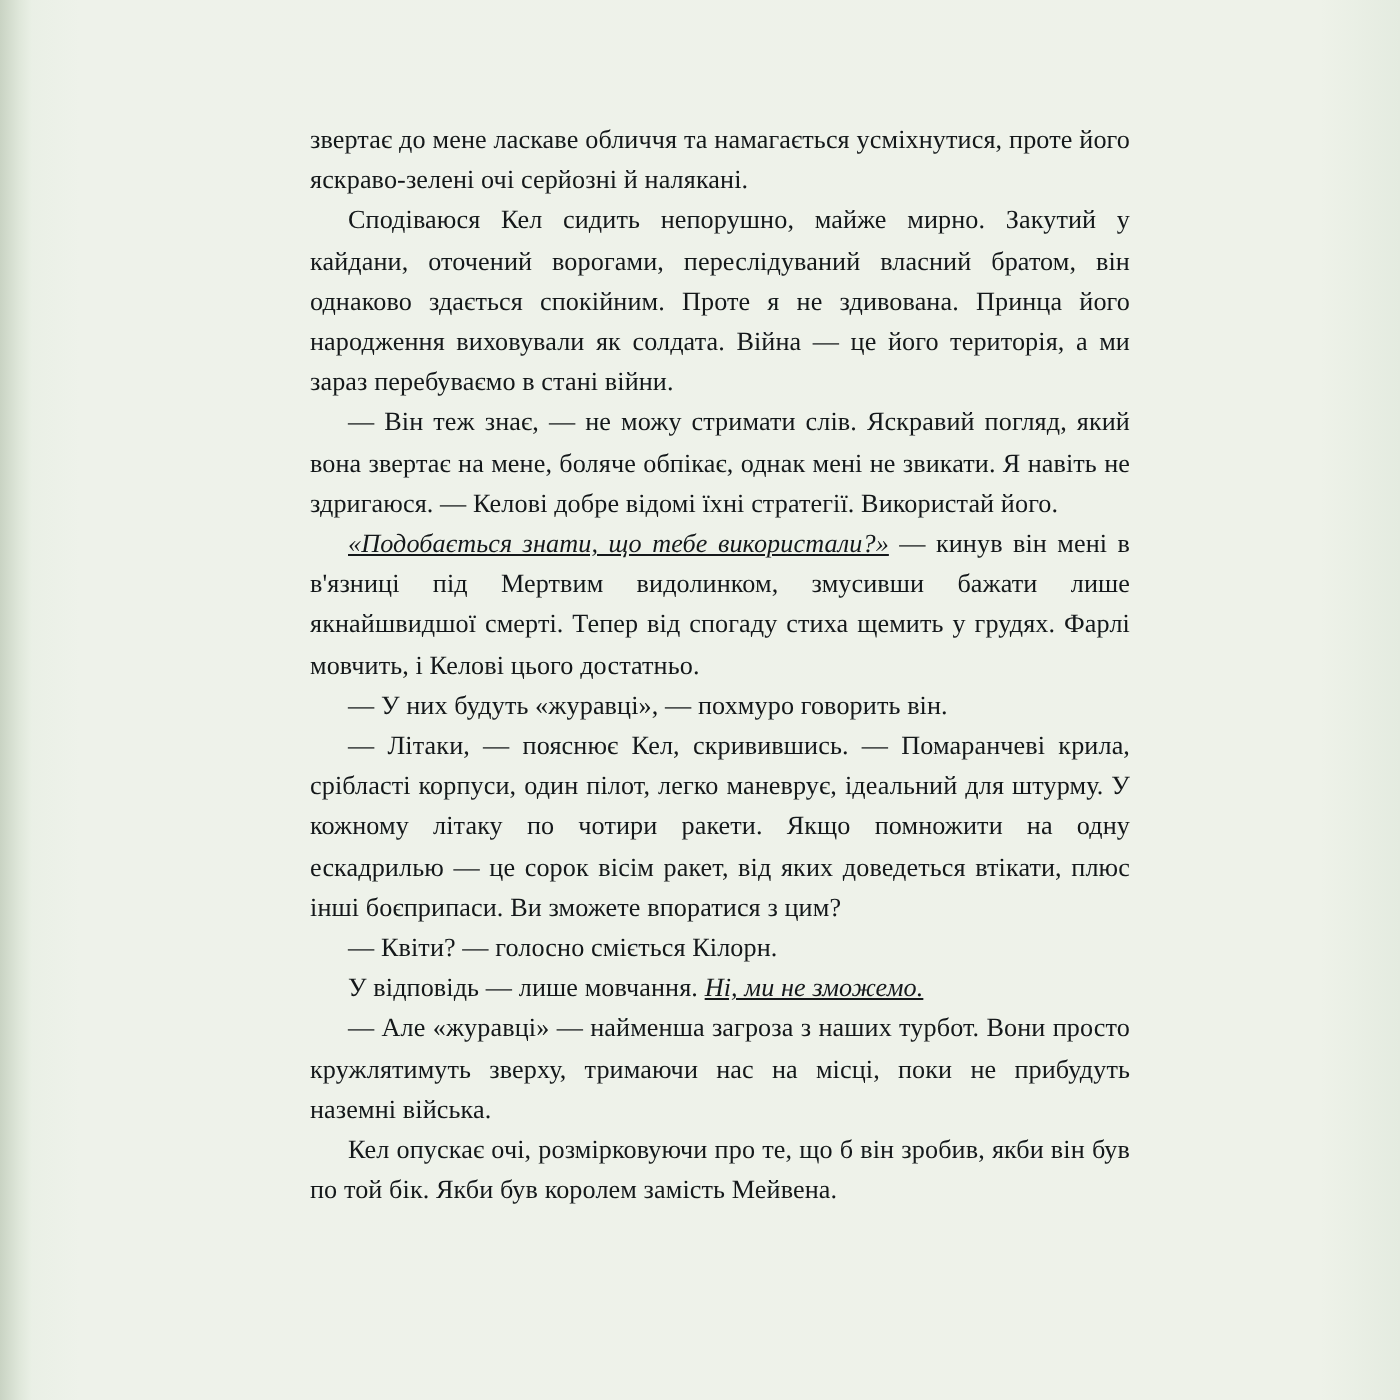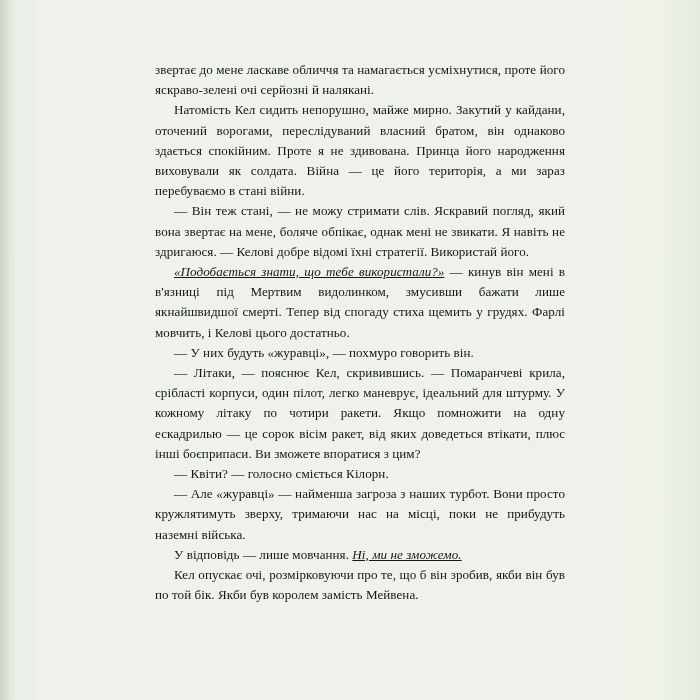--- a/index.html
+++ b/index.html
@@ -82,28 +82,28 @@
   }
 </style>
 </head>
 <body>
 
 <div id="page">
   <div class="spine-shadow"></div>
 
   <div class="page-body">
     <p class="para">звертає до мене ласкаве обличчя та намагається усміхнутися, проте його яскраво-зелені очі серйозні й налякані.</p>
-    <p class="para indent">Натомість Кел сидить непорушно, майже мирно. Закутий у кайдани, оточений ворогами, переслідуваний власний братом, він однаково здається спокійним. Проте я не здивована. Принца його народження виховували як солдата. Війна — це його територія, а ми зараз перебуваємо в стані війни.</p>
-    <p class="para indent">— Він теж стані, — не можу стримати слів. Яскравий погляд, який вона звертає на мене, боляче обпікає, однак мені не звикати. Я навіть не здригаюся. — Келові добре відомі їхні стратегії. Використай його.</p>
+    <p class="para indent">Сподіваюся Кел сидить непорушно, майже мирно. Закутий у кайдани, оточений ворогами, переслідуваний власний братом, він однаково здається спокійним. Проте я не здивована. Принца його народження виховували як солдата. Війна — це його територія, а ми зараз перебуваємо в стані війни.</p>
+    <p class="para indent">— Він теж знає, — не можу стримати слів. Яскравий погляд, який вона звертає на мене, боляче обпікає, однак мені не звикати. Я навіть не здригаюся. — Келові добре відомі їхні стратегії. Використай його.</p>
     <p class="para indent"><em>«Подобається знати, що тебе використали?»</em> — кинув він мені в в'язниці під Мертвим видолинком, змусивши бажати лише якнайшвидшої смерті. Тепер від спогаду стиха щемить у грудях. Фарлі мовчить, і Келові цього достатньо.</p>
     <p class="para indent">— У них будуть «журавці», — похмуро говорить він.</p>
     <p class="para indent">— Літаки, — пояснює Кел, скривившись. — Помаранчеві крила, срібласті корпуси, один пілот, легко маневрує, ідеальний для штурму. У кожному літаку по чотири ракети. Якщо помножити на одну ескадрилью — це сорок вісім ракет, від яких доведеться втікати, плюс інші боєприпаси. Ви зможете впоратися з цим?</p>
     <p class="para indent">— Квіти? — голосно сміється Кілорн.</p>
+    <p class="para indent">У відповідь — лише мовчання. <em>Ні, ми не зможемо.</em></p>
     <p class="para indent">— Але «журавці» — найменша загроза з наших турбот. Вони просто кружлятимуть зверху, тримаючи нас на місці, поки не прибудуть наземні війська.</p>
-    <p class="para indent">У відповідь — лише мовчання. <em>Ні, ми не зможемо.</em></p>
     <p class="para indent">Кел опускає очі, розмірковуючи про те, що б він зробив, якби він був по той бік. Якби був королем замість Мейвена.</p>
   </div>
 
   <div class="footer">
     <span class="folio">10</span>
     <span class="orn">❖</span>
     <span class="runhead">ВІКТОРІЯ ЕВЕЯРД</span>
   </div>
 </div>
 

